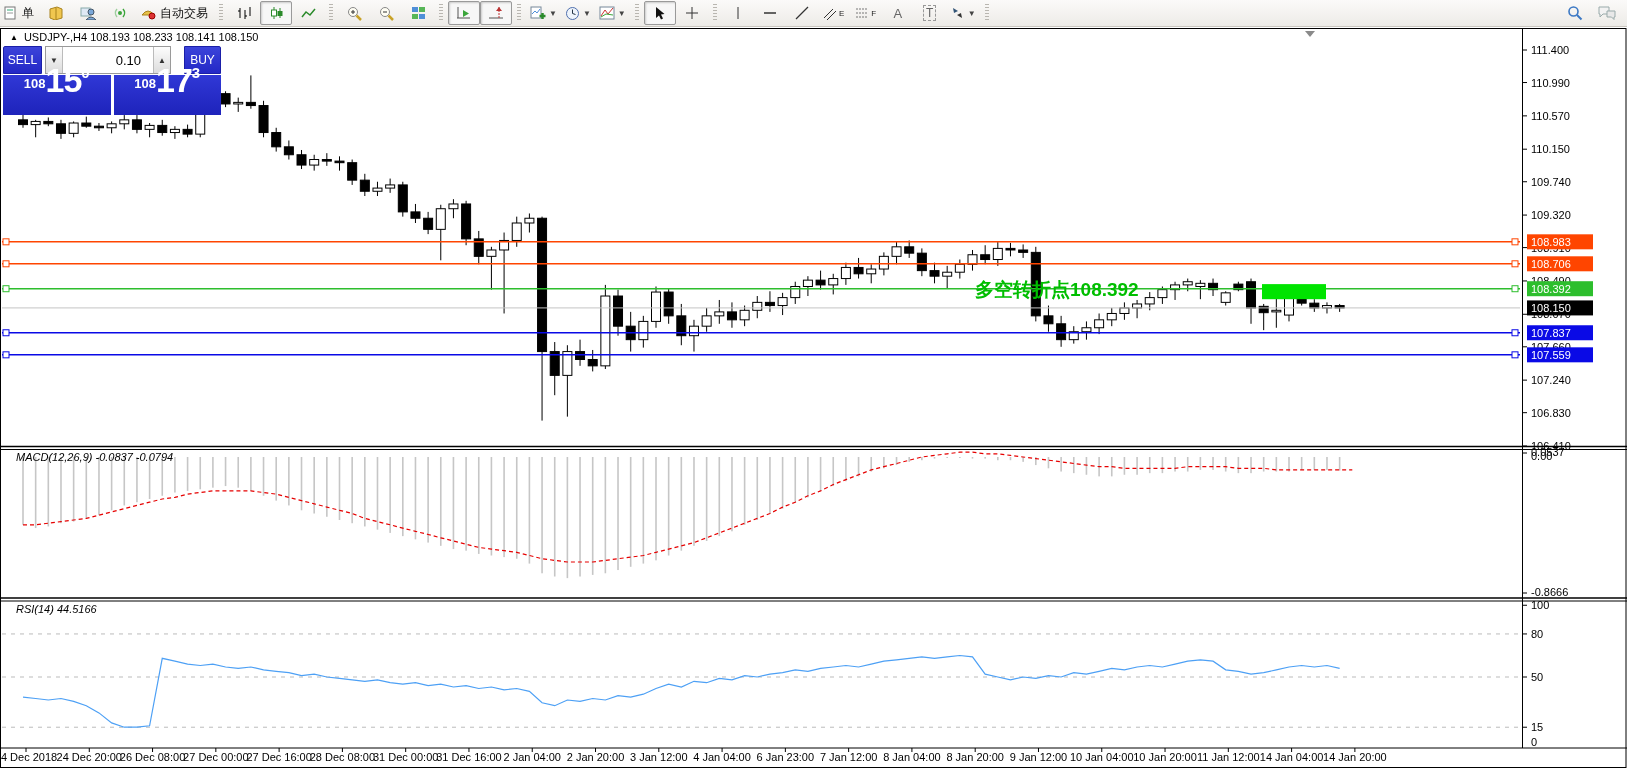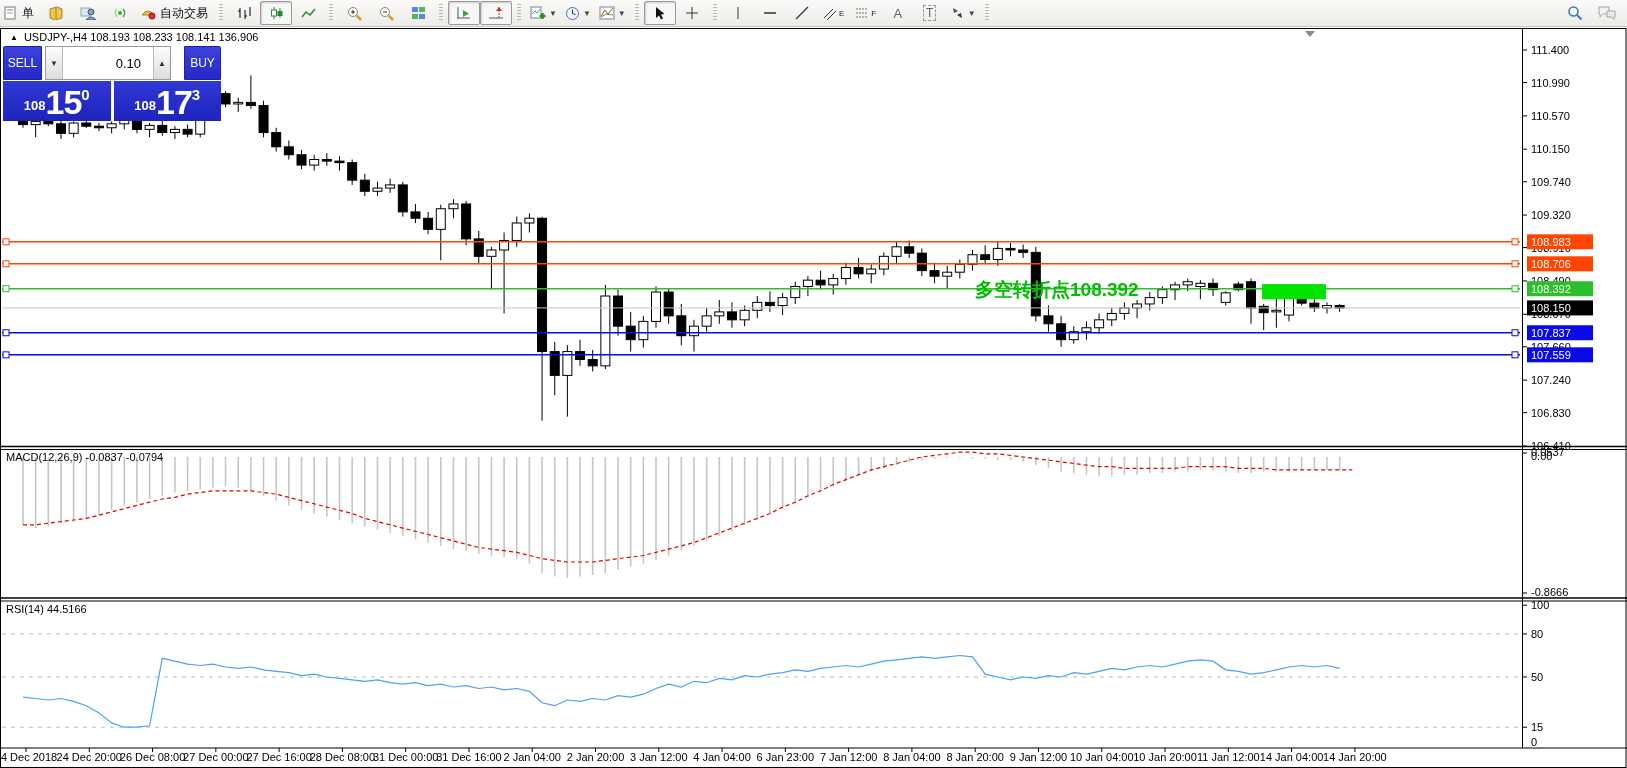--- a/index.html
+++ b/index.html
@@ -17,38 +17,38 @@
   .tbtn svg{display:block;}
   .tlabel{font-size:12px;color:#111;padding:0 2px;white-space:nowrap;}
   .drop{font-size:8px;color:#444;margin-left:1px;}
   .tf-btn{height:20px;padding:0 6px;margin:0 1px;display:flex;align-items:center;border:1px solid transparent;border-radius:2px;color:#333;}
   .tf-btn.active{border-color:#9a9a9a;background:#f7f7f7;box-shadow:inset 1px 1px 2px rgba(0,0,0,.18);}
   .toolbar-right{margin-left:auto;display:flex;align-items:center;margin-right:10px;gap:14px;}
   
   #chart-svg{position:absolute;left:0;top:0;z-index:1;}
   .chart-title{position:absolute;left:10px;top:31px;z-index:3;font-size:11px;color:#000;display:flex;gap:6px;align-items:center;}
   .collapse{font-size:8px;}
-  .ind-label{position:absolute;left:6px;z-index:3;font-size:11px;color:#000;}
+  .ind-label{position:absolute;left:16px;z-index:3;font-size:11px;color:#000;font-style:italic;}
   
   .trade-panel{position:absolute;left:3px;top:46px;z-index:4;width:218px;}
-  .tp-row1{display:flex;height:34px;}
+  .tp-row1{display:flex;height:28px;}
   .tp-btn{background:linear-gradient(#3c44da,#2328c6);color:#fff;font-size:12px;
     display:flex;align-items:center;justify-content:center;border:1px solid #1a1fa8;}
   .tp-sell{width:55px;border-radius:2px 0 0 0;}
   .tp-buy{width:52px;margin-left:13px;border-radius:0 2px 0 0;}
   .tp-spin{display:flex;border:1px solid #9a9a9a;background:#fff;margin-left:3px;}
   .spin-btn{width:17px;background:linear-gradient(#fdfdfd,#dcdcdc);border:0;font-size:8px;color:#333;
     display:flex;align-items:center;justify-content:center;}
   .spin-btn.up{border-left:1px solid #bbb}
   .spin-btn.down{border-right:1px solid #bbb}
   .vol-input{width:66px;border:0;outline:0;font-size:13px;text-align:right;padding:0 12px;color:#000;
     font-family:"Liberation Sans",sans-serif;}
   .tp-row2{display:flex;margin-top:1px;}
   .tp-price{width:117px;height:40px;background:linear-gradient(#3038d6,#1e23bb);color:#fff;
-    display:flex;align-items:flex-end;justify-content:center;padding-bottom:4px;box-sizing:border-box;}
+    display:flex;align-items:flex-end;justify-content:center;padding-bottom:20px;box-sizing:border-box;}
   .tp-price.buy{margin-left:3px;}
   .tp-108{font-size:13px;font-weight:bold;margin-bottom:4px;}
   .tp-big{font-size:34px;font-weight:bold;line-height:30px;letter-spacing:-1px;}
   .tp-sup{font-size:15px;font-weight:bold;margin-bottom:14px;}
   svg text{font-family:"Liberation Sans",sans-serif;}
 </style>
 </head>
 <body>
 
 <svg id="chart-svg" width="1627" height="768">
@@ -713,21 +713,21 @@
       </svg>
     <svg width="20" height="16">
         <path d="M2 2 h10 v7 h-6 l-3 3 v-3 h-1 Z" fill="#f2f2f2" stroke="#9aa"></path>
         <path d="M10 6 h8 v6 h-1 v2.5 l-2.5-2.5 h-4.5 Z" fill="#e8e8e8" stroke="#9aa"></path>
       </svg>
   </div>
 </div>
 
 <div class="chart-title">
   <span class="collapse">▲</span>
-  <span>USDJPY-,H4  108.193 108.233 108.141 136.906</span>
+  <span>USDJPY-,H4  108.193 108.233 108.141 108.150</span>
 </div>
 
 <div class="trade-panel">
   <div class="tp-row1">
     <div class="tp-btn tp-sell">SELL</div>
     <div class="tp-spin">
       <button class="spin-btn down">▼</button>
       <input class="vol-input" value="0.10" style="">
       <button class="spin-btn up">▲</button>
     </div>

